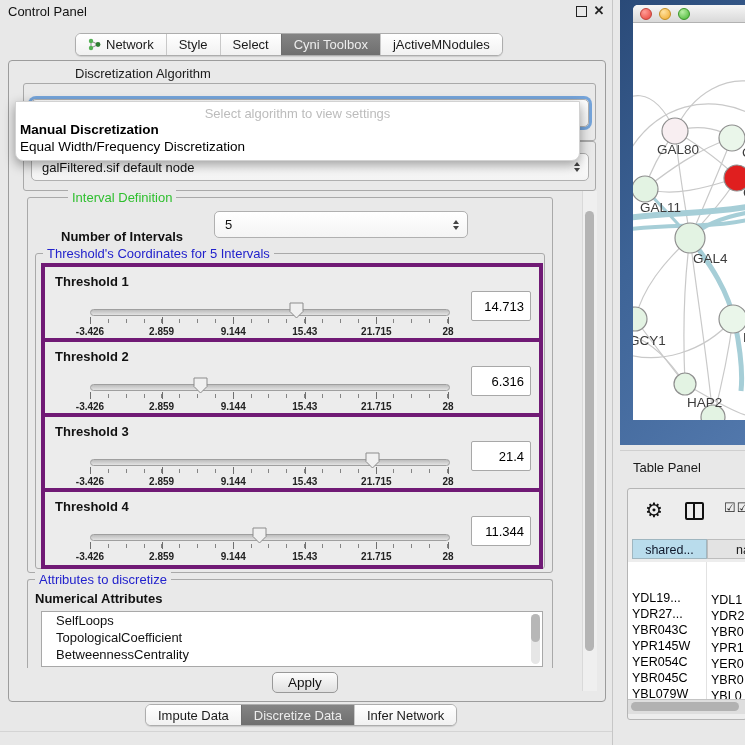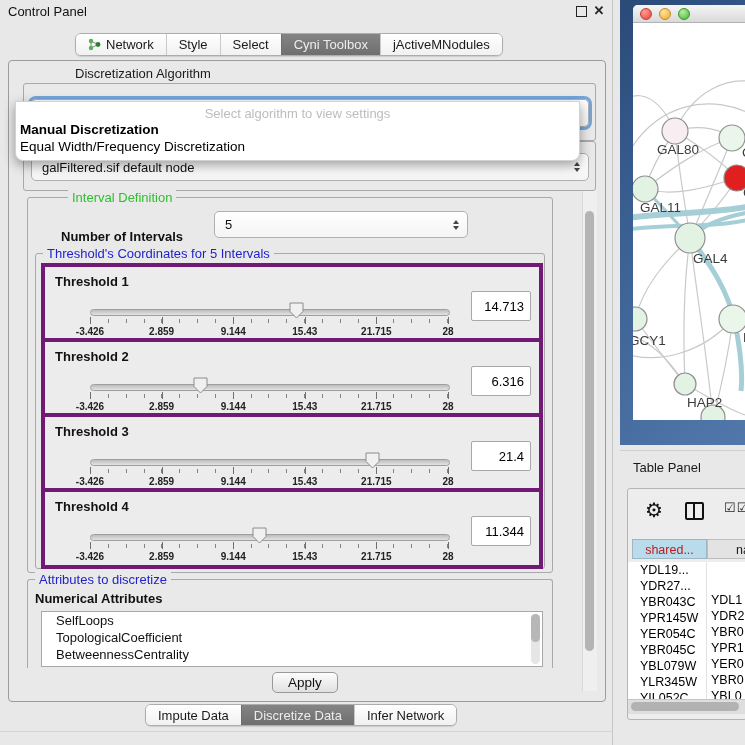--- a/index.html
+++ b/index.html
@@ -88,25 +88,25 @@
   .tp-headerbar{position:absolute;left:0;top:450px;width:125px;height:32px;border-top:1px solid #cfcfcf;}
   .tp-title{position:absolute;left:13px;top:9px;font-size:13px;color:#1a1a1a;}
   .tp-card{position:absolute;left:7px;top:488px;width:118px;height:230px;border:1px solid #b5b5b5;border-radius:3px;background:#ededed;overflow:hidden;}
   .tp-toolbar{position:absolute;left:0;top:0;width:100%;height:44px;}
   .gear{position:absolute;left:17px;top:8px;font-size:20px;color:#111;line-height:26px;}
   .split-icon{position:absolute;left:57px;top:13px;width:15px;height:14px;border:2px solid #111;border-radius:2px;}
   .split-icon::after{content:"";position:absolute;left:6px;top:0;width:2px;height:14px;background:#111;}
   .checks{position:absolute;left:96px;top:11px;font-size:13px;color:#222;letter-spacing:1px;white-space:nowrap;}
   .tp-header-row{position:absolute;left:0;top:50px;width:100%;height:22px;}
   .hcell{position:absolute;top:0;height:20px;line-height:20px;font-size:12.5px;text-align:center;border:1px solid #9fb6c0;box-sizing:border-box;}
-  .hcell.c1{left:4px;width:75px;background:#b9dcec;color:#b91c1c;}
+  .hcell.c1{left:4px;width:75px;background:#b9dcec;color:#0f172a;}
   .hcell.c2{left:79px;width:60px;background:#e3e3e3;border-color:#bdbdbd;text-align:left;padding-left:28px;color:#1c1c1c;}
   .tp-rows{position:absolute;left:0;top:73px;width:100%;height:137px;background:#fff;overflow:hidden;}
   .trow{height:16px;line-height:16px;font-size:12.5px;color:#000;white-space:nowrap;}
-  .trow .c1{position:absolute;left:12px;}
+  .trow .c1{position:absolute;left:4px;margin-top:28px;}
   .trow .c2{position:absolute;left:83px;margin-top:30px;}
   .trow{position:relative;}
   .col-div{position:absolute;left:78px;top:73px;width:1px;height:137px;background:#e2e2e2;}
   .hscroll{position:absolute;left:0;top:210px;width:100%;height:14px;background:#dedede;border-top:1px solid #c4c4c4;}
   .hscroll .hthumb{position:absolute;left:3px;top:2px;width:108px;height:9px;background:#b2b2b2;border-radius:5px;}
 </style>
 </head>
 <body>
 
 <div id="root">

